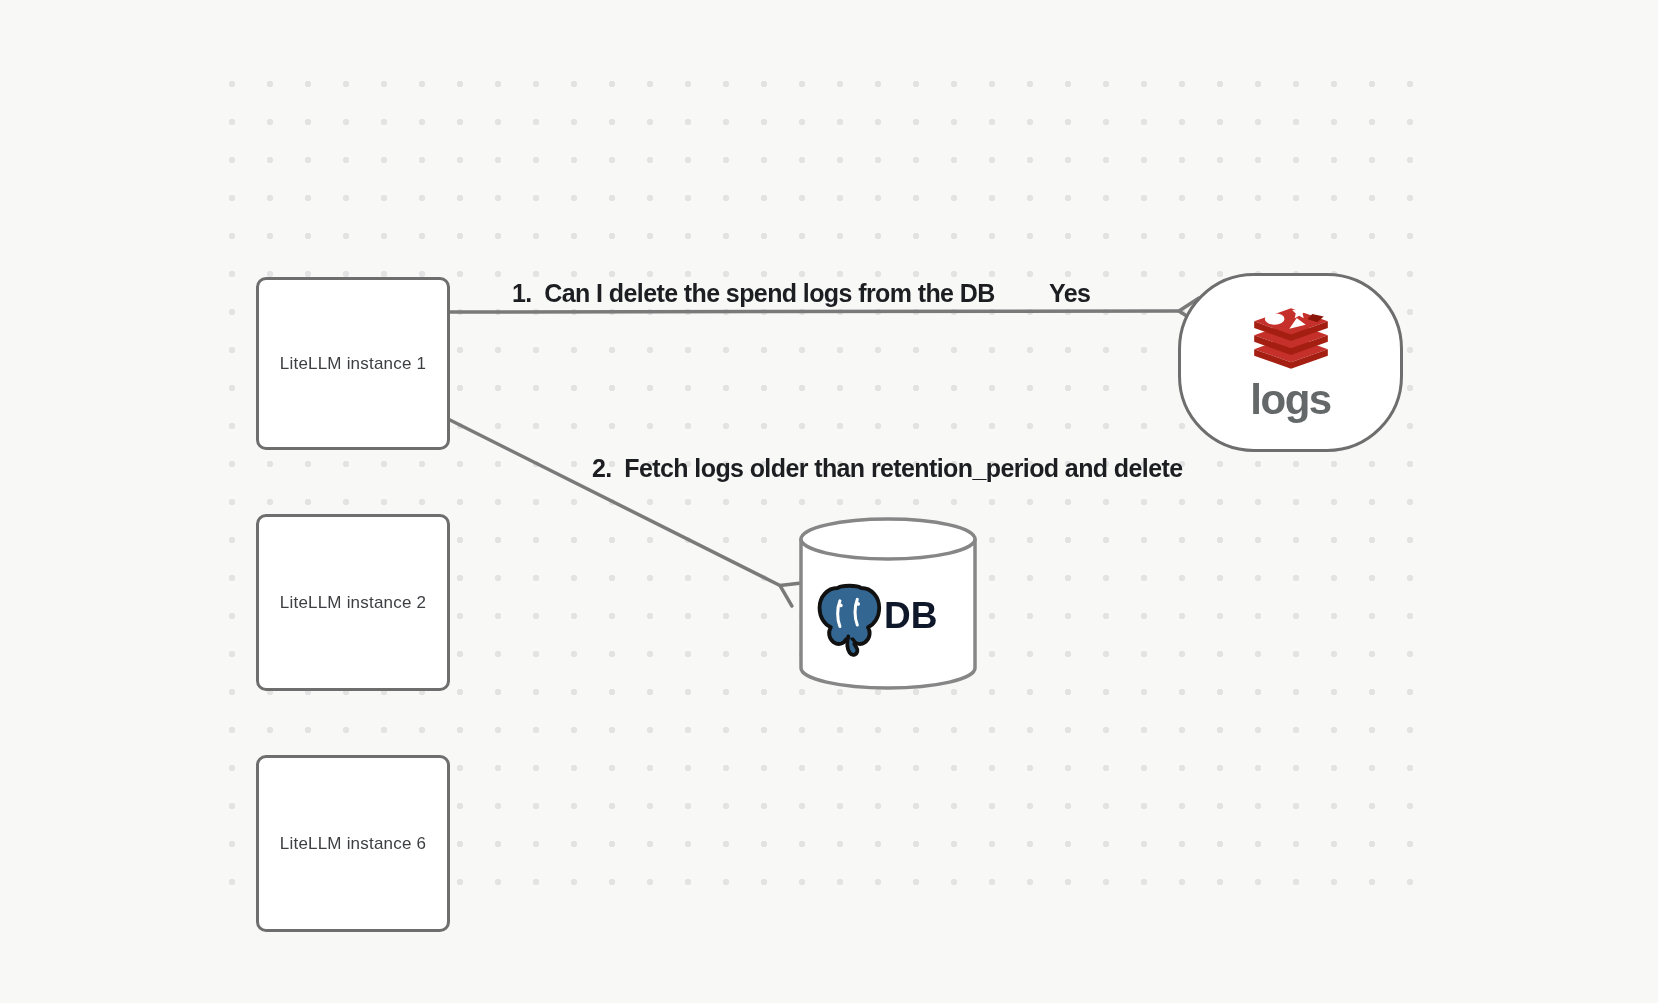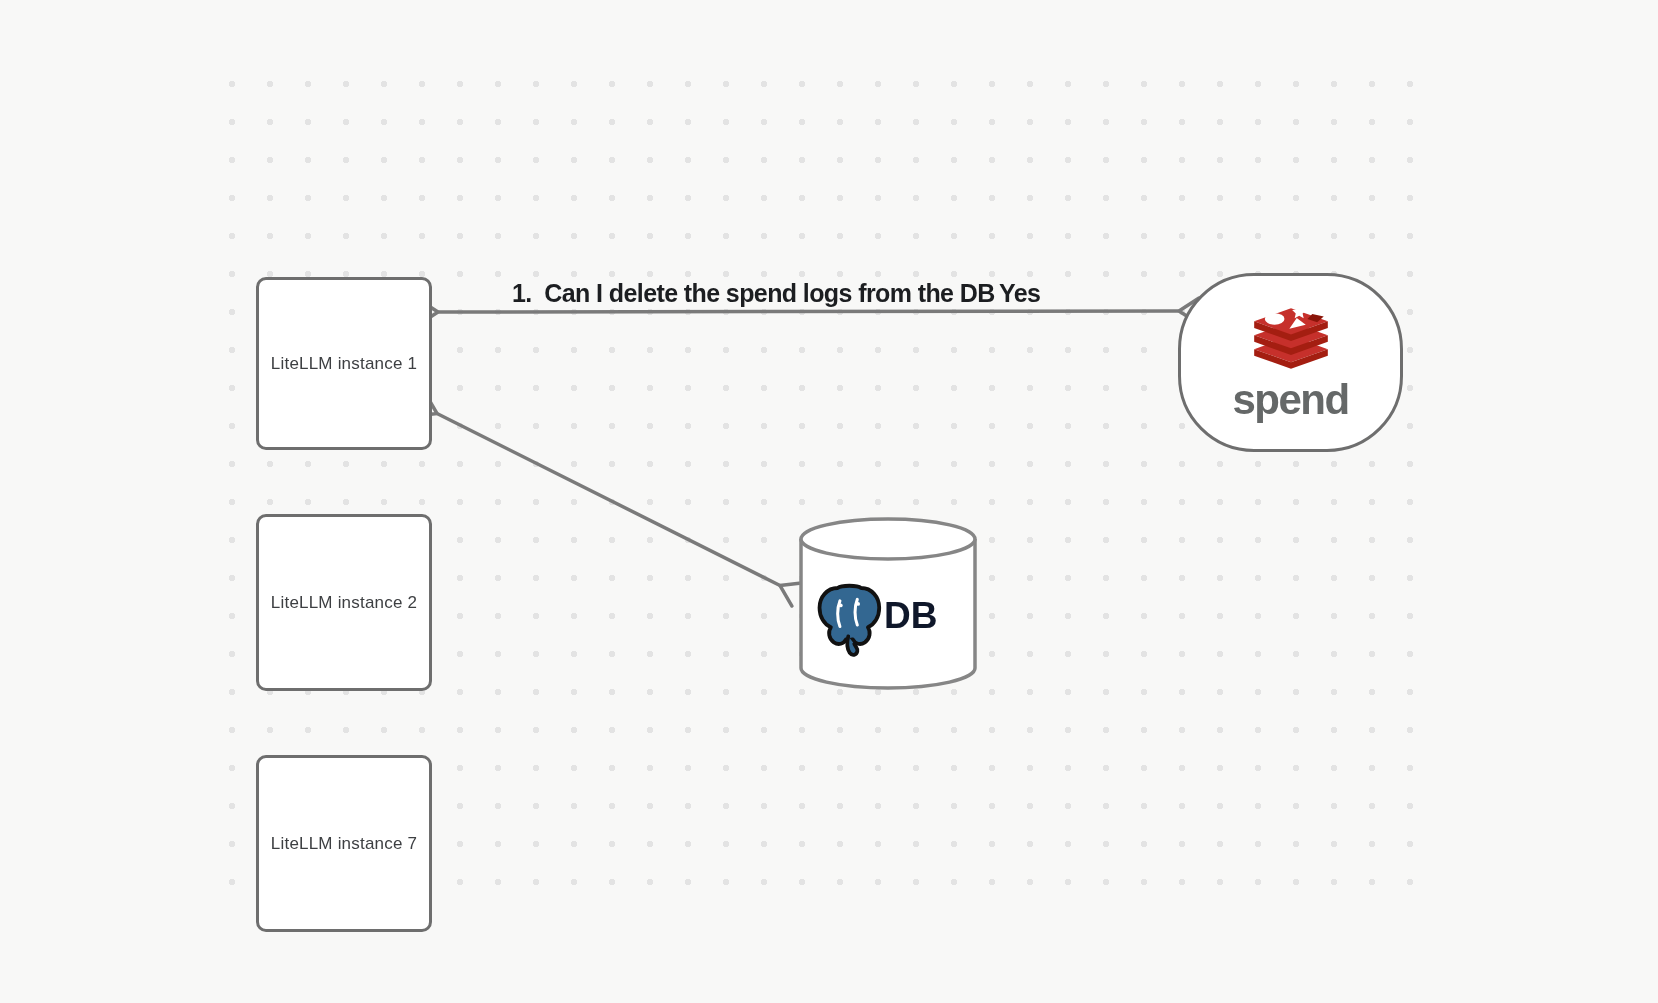--- a/index.html
+++ b/index.html
@@ -11,21 +11,21 @@
   }
   .canvas{position:absolute;inset:0;}
   .dotgrid{
     position:absolute;left:213px;top:65px;width:1216px;height:836px;
     background-image:radial-gradient(circle, #e3e3e3 3px, transparent 3.4px);
     background-size:38px 38px;
   }
   .arrow-layer{position:absolute;left:0;top:0;width:1658px;height:1003px;pointer-events:none;}
   .arrow-layer line{pointer-events:stroke;}
   .node-box{
-    position:absolute;left:256px;width:176px;height:173px;
+    position:absolute;left:256px;width:194px;height:173px;
     background:#ffffff;border:3.5px solid #6e6e6e;border-radius:10px;
     box-sizing:border-box;
     display:flex;align-items:center;justify-content:center;
   }
   .node-box .box-label{
     font-size:17px;color:#3d3f42;letter-spacing:0.2px;white-space:pre;
   }
   #box1{top:277px;}
   #box2{top:514px;height:177px;}
   #box3{top:755px;height:177px;}
@@ -46,21 +46,21 @@
   .pg-elephant{position:absolute;left:17px;top:64px;}
   .db-label{
     position:absolute;left:86px;top:80px;
     font-size:37px;font-weight:600;color:#0f172a;line-height:1;
   }
   .edge-label{
     position:absolute;font-size:25px;font-weight:700;color:#1c1e21;
     letter-spacing:-0.6px;line-height:1;white-space:pre;margin-left:9px;
   }
   #edge-label-1{left:503px;top:281px;}
-  #edge-label-yes{left:990px;top:281px;}
+  #edge-label-yes{left:1040px;top:281px;}
   #edge-label-2{left:583px;top:456px;}
 </style>
 </head>
 <body>
 
 <div class="canvas">
 
   <div class="dotgrid"></div>
 
   <svg class="arrow-layer" width="1658" height="1003" viewBox="0 0 1658 1003">
@@ -73,21 +73,21 @@
     <line x1="438" y1="414" x2="779" y2="585" stroke="#7a7a7a" stroke-width="3.5" stroke-linecap="round" marker-start="url(#ah)" marker-end="url(#ah)"></line>
   </svg>
 
   <div class="node-box" id="box1">
     <span class="box-label">LiteLLM instance 1</span>
   </div>
   <div class="node-box" id="box2">
     <span class="box-label">LiteLLM instance 2</span>
   </div>
   <div class="node-box" id="box3">
-    <span class="box-label">LiteLLM instance 7</span>
+    <span class="box-label">LiteLLM instance 6</span>
   </div>
 
   <div class="redis-node">
     <svg width="82" height="72" viewBox="0 0 100 88">
       <g stroke="none">
 
         <polygon points="50,38 95,54 50,70 5,54" fill="#C6302B"></polygon>
         <path d="M5,54 L50,70 L95,54 L95,62 L50,78 L5,62 Z" fill="#A41E11"></path>
 
         <polygon points="50,21 95,37 50,53 5,37" fill="#C6302B"></polygon>
@@ -95,21 +95,21 @@
 
         <polygon points="50,4 95,20 50,36 5,20" fill="#C6302B"></polygon>
         <path d="M5,20 L50,36 L95,20 L95,28 L50,44 L5,28 Z" fill="#A41E11"></path>
 
         <ellipse cx="30" cy="17" rx="12" ry="7" fill="#ffffff"></ellipse>
         <polygon points="60,0 62.6,5.5 68.6,6.2 64.2,10.3 65.5,16.2 60,13.2 54.5,16.2 55.8,10.3 51.4,6.2 57.4,5.5" fill="#ffffff"></polygon>
         <polygon points="48,29 68,24 57,16" fill="#ffffff"></polygon>
         <polygon points="76,11 90,14 82,21 70,17" fill="#8a1509"></polygon>
       </g>
     </svg>
-    <span class="redis-wordmark">spend</span>
+    <span class="redis-wordmark">logs</span>
   </div>
 
   <div class="db-node">
     <svg class="db-cyl" width="180" height="173" viewBox="0 0 180 173">
       <path d="M3,22 L3,151 A87,20 0 0 0 177,151 L177,22" fill="#ffffff" stroke="#868686" stroke-width="3.5"></path>
       <ellipse cx="90" cy="22" rx="87" ry="20" fill="#ffffff" stroke="#868686" stroke-width="3.5"></ellipse>
     </svg>
     <svg class="pg-elephant" width="68" height="79" viewBox="0 0 90 100">
       <g stroke="#111111" stroke-width="5" stroke-linejoin="round" stroke-linecap="round">
         <path fill="#336791" d="M30,7 C16,7 6,19 6,33 C6,45 12,55 21,59 C17,65 18,74 25,79 C31,83 38,81 41,75 C44,76 47,76 50,75 C53,81 60,83 66,79 C73,74 74,65 70,59 C79,55 85,45 85,33 C85,19 75,7 61,7 C56,3 35,3 30,7 Z"></path>
@@ -120,14 +120,15 @@
         <path d="M56,22 C52,32 52,46 56,56"></path>
       </g>
       <circle cx="34" cy="30" r="2.6" fill="#ffffff"></circle>
       <circle cx="57" cy="28" r="2.6" fill="#ffffff"></circle>
     </svg>
     <span class="db-label">DB</span>
   </div>
 
   <div class="edge-label" id="edge-label-1">1.  Can I delete the spend logs from the DB</div>
   <div class="edge-label" id="edge-label-yes">Yes</div>
+  <div class="edge-label" id="edge-label-2">2.  Fetch logs older than retention_period and delete</div>
 
 </div>
 
 </body></html>

